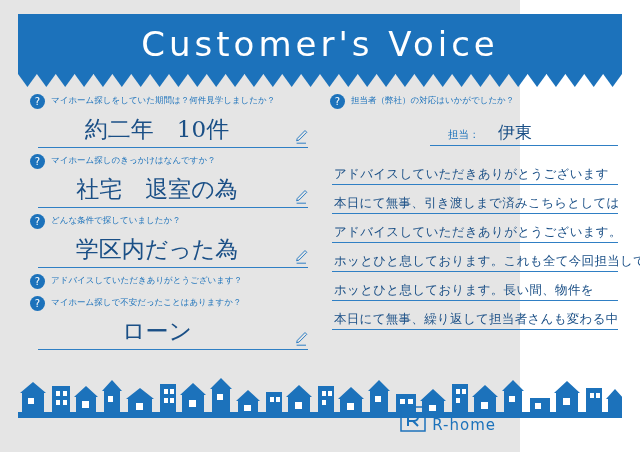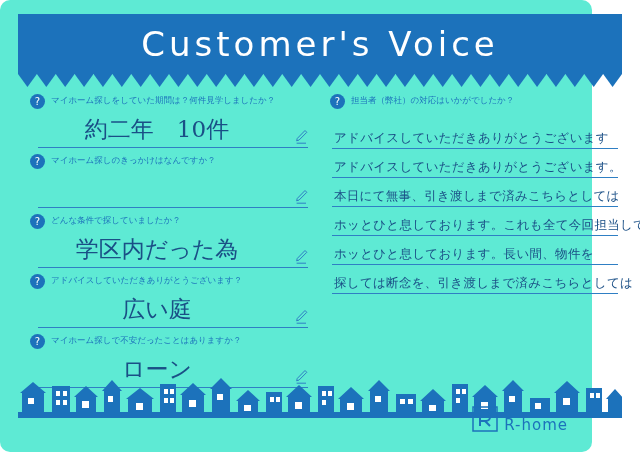--- a/index.html
+++ b/index.html
@@ -8,25 +8,24 @@
   }
   body {
     width: 640px;
     height: 452px;
     background: #ffffff;
     font-family: "Liberation Sans", sans-serif;
     overflow: hidden;
   }
   .sheet {
     position: relative;
-    width: 592px;
+    width: 520px;
     height: 452px;
-    background: #5eead4;
+    background: #e5e5e5;
     box-sizing: border-box;
-    border-radius: 10px;
   }
   
   .banner {
     position: absolute;
     left: 18px;
     top: 14px;
     width: 604px;
     height: 60px;
     background: #1c72bb;
   }
@@ -278,20 +277,21 @@
         </svg>
       </div>
     </div>
 
     <div class="qrow">
       <div class="qhead">
         <div class="qmark">?</div>
         <div class="qtext">マイホーム探しのきっかけはなんですか？</div>
       </div>
       <div class="answer-line">
+        <div class="answer-text">社宅　退室の為</div>
         <svg class="pen" viewBox="0 0 14 16">
           <path d="M11 1.5 L12.8 3.3 L5 11.1 L2.6 11.8 L3.3 9.4 Z" fill="none" stroke="#2f7fc4" stroke-width="1"></path>
           <line x1="2.6" y1="14.2" x2="12" y2="14.2" stroke="#2f7fc4" stroke-width="1"></line>
         </svg>
       </div>
     </div>
 
     <div class="qrow">
       <div class="qhead">
         <div class="qmark">?</div>
@@ -304,27 +304,20 @@
           <line x1="2.6" y1="14.2" x2="12" y2="14.2" stroke="#2f7fc4" stroke-width="1"></line>
         </svg>
       </div>
     </div>
 
     <div class="qrow">
       <div class="qhead">
         <div class="qmark">?</div>
         <div class="qtext">アドバイスしていただきありがとうございます？</div>
       </div>
-      <div class="answer-line">
-        <div class="answer-text">広い庭</div>
-        <svg class="pen" viewBox="0 0 14 16">
-          <path d="M11 1.5 L12.8 3.3 L5 11.1 L2.6 11.8 L3.3 9.4 Z" fill="none" stroke="#2f7fc4" stroke-width="1"></path>
-          <line x1="2.6" y1="14.2" x2="12" y2="14.2" stroke="#2f7fc4" stroke-width="1"></line>
-        </svg>
-      </div>
     </div>
 
     <div class="qrow">
       <div class="qhead">
         <div class="qmark">?</div>
         <div class="qtext">マイホーム探しで不安だったことはありますか？</div>
       </div>
       <div class="answer-line">
         <div class="answer-text">ローン</div>
         <svg class="pen" viewBox="0 0 14 16">
@@ -335,39 +328,43 @@
     </div>
 
   </div>
 
   <div class="col-right">
     <div class="qhead">
       <div class="qmark">?</div>
       <div class="qtext">担当者（弊社）の対応はいかがでしたか？</div>
     </div>
 
+    <div class="assignee-row">
+      <div class="assignee-label">担当：</div>
+      <div class="assignee-value">伊東</div>
+    </div>
 
     <div class="comment-lines">
       <div class="cline">
         <div class="ctext">アドバイスしていただきありがとうございます</div>
       </div>
       <div class="cline">
+        <div class="ctext">本日にて無事、引き渡しまで済みこちらとしては</div>
+      </div>
+      <div class="cline">
         <div class="ctext">アドバイスしていただきありがとうございます。</div>
       </div>
       <div class="cline">
-        <div class="ctext">本日にて無事、引き渡しまで済みこちらとしては</div>
-      </div>
-      <div class="cline">
         <div class="ctext">ホッとひと息しております。これも全て今回担当して</div>
       </div>
       <div class="cline">
         <div class="ctext">ホッとひと息しております。長い間、物件を</div>
       </div>
       <div class="cline">
-        <div class="ctext">探しては断念を、引き渡しまで済みこちらとしては</div>
+        <div class="ctext">本日にて無事、繰り返して担当者さんも変わる中</div>
       </div>
     </div>
   </div>
 
   <svg class="skyline" viewBox="0 0 604 46" preserveAspectRatio="none">
     <g fill="#1c72bb">
       <rect x="0" y="40" width="604" height="6"></rect>
 
       <path d="M4 40 V20 h22 V40 z M2 21 L15 10 L28 21 z"></path>
       <rect x="10" y="26" width="6" height="6" fill="#ffffff"></rect>

